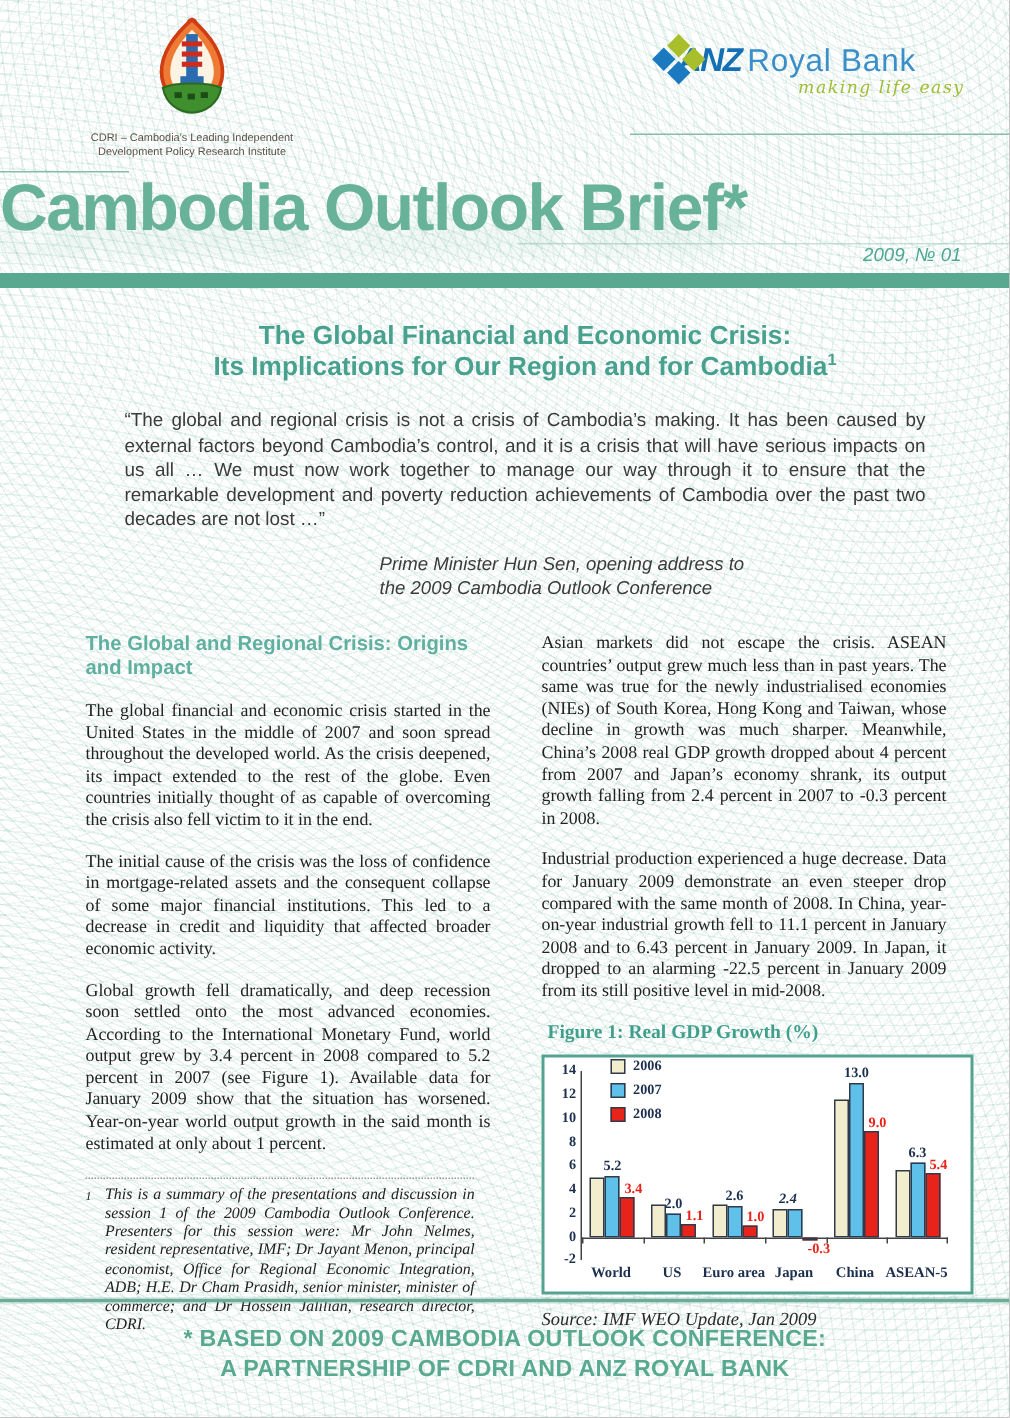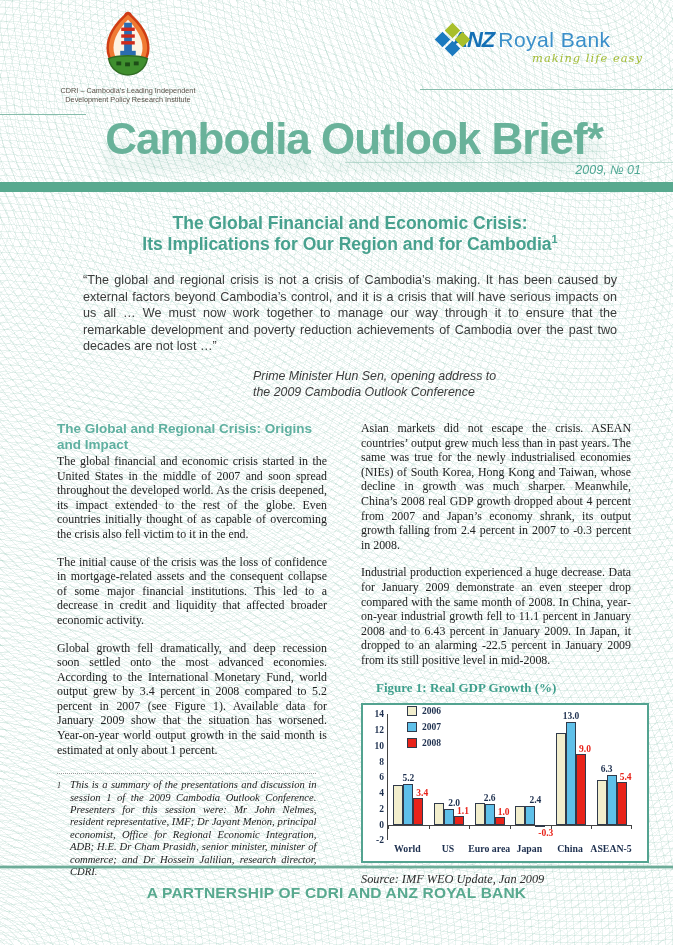--- a/index.html
+++ b/index.html
@@ -28,25 +28,24 @@
   .dia.blue{background:#1b7abf;}
   .dia.green{background:#a8bf2b;}
   .anz-wordmark{padding-left:24px;white-space:nowrap;}
   .anz-anz{font-family:"Liberation Sans",sans-serif;font-weight:bold;font-style:italic;font-size:22px;color:#1470b5;letter-spacing:-1px;}
   .anz-royal{font-family:"Liberation Sans",sans-serif;font-size:21px;color:#3a8fca;letter-spacing:.5px;}
   .anz-tagline{font-family:"DejaVu Serif",serif;font-style:italic;font-size:11.5px;color:#a2bc37;text-align:right;margin-top:-2px;letter-spacing:1px;}
   .rule-left{position:absolute;left:0;top:114px;width:86px;height:1px;background:#86bcab;}
   .rule-right{position:absolute;left:420px;right:0;top:89px;height:1px;background:#86bcab;}
   .rule-issue{position:absolute;left:345px;right:0;top:162px;height:1px;background:rgba(134,188,171,.45);}
   .brief-title{
-    position:absolute;left:0;right:10px;top:114px;text-align:center;
+    position:absolute;left:0;right:10px;top:114px;text-align:left;
     font-family:"Liberation Sans",sans-serif;font-weight:bold;font-size:44px;
     color:#69b29a;letter-spacing:-1px;
     text-shadow:0 18px 10px rgba(105,178,154,.18);
-    padding-left:45px;
   }
   .issue{position:absolute;right:32px;top:163px;font-family:"Liberation Sans",sans-serif;font-style:italic;font-size:12.5px;color:#4ea793;}
   .teal-band{position:absolute;left:0;right:0;top:182px;height:10px;background:#58a98f;}
 
   
   .content{position:absolute;left:57px;right:30px;top:203px;}
   .h1{
     text-align:center;font-family:"Liberation Sans",sans-serif;font-weight:bold;
     font-size:17.5px;line-height:21px;color:#47a18e;margin-top:10px;
   }
@@ -56,30 +55,30 @@
     font-size:12.6px;line-height:16.6px;text-align:justify;color:#3b3b3b;
   }
   .attribution{
     margin:13px 0 0 196px;font-family:"Liberation Sans",sans-serif;font-style:italic;
     font-size:12.4px;line-height:16px;color:#3b3b3b;
   }
   .columns{display:flex;gap:22px;margin-top:21px;}
   .col{flex:1;min-width:0;}
   .sec-head{
     font-family:"Liberation Sans",sans-serif;font-weight:bold;font-size:13.5px;
-    line-height:16.5px;color:#5fb0a0;
+    line-height:16.5px;color:#5fb0a0;margin-bottom:12px;
   }
   .col p{margin:0 12px 13px 0;font-size:11.9px;line-height:14.6px;text-align:justify;}
   .footnote{margin-top:16px;border-top:1px dotted #9a9a9a;padding-top:5px;width:92%;
     display:flex;font-style:italic;font-size:10.6px;line-height:12.4px;}
   .footnote .fn-marker{flex:0 0 13px;font-size:8px;padding-top:1px;}
   .footnote .fn-text{flex:1;text-align:justify;}
 
   
-  .fig-title{font-weight:bold;font-size:13px;color:#3f9f8c;margin:3px 0 7px 15px;}
+  .fig-title{font-weight:bold;font-size:13px;color:#3f9f8c;margin:3px 0 7px 4px;}
   .figure-box{
     box-sizing:border-box;width:288px;height:160px;border:2px solid #53a390;background:#fff;
     padding:9px 6px 0 4px;position:relative;
   }
   .chart-inner{display:flex;}
   .chart-yaxis{position:relative;width:20px;height:126px;}
   .ytick{position:absolute;right:3px;width:17px;text-align:right;font-weight:bold;font-size:9.5px;color:#1d2f4e;}
   .chart-plot{position:relative;width:244px;height:126px;border-left:1px solid #444;}
   .bar{position:absolute;box-sizing:border-box;border:1px solid #303a4a;}
   .zero-line{position:absolute;left:0;right:0;height:1px;background:#444;}
@@ -221,29 +220,29 @@
                 <div class="gtick" style="left: 243px; top: 110.25px;"></div>
                 <div class="bar" style="left: 5.33333px; top: 70.0875px; width: 10px; height: 40.1625px; background: rgb(242, 238, 205);"></div>
                 <div class="bar" style="left: 46px; top: 88.2px; width: 10px; height: 22.05px; background: rgb(242, 238, 205);"></div>
                 <div class="bar" style="left: 86.6667px; top: 88.2px; width: 10px; height: 22.05px; background: rgb(242, 238, 205);"></div>
                 <div class="bar" style="left: 127.333px; top: 91.35px; width: 10px; height: 18.9px; background: rgb(242, 238, 205);"></div>
                 <div class="bar" style="left: 168px; top: 18.9px; width: 10px; height: 91.35px; background: rgb(242, 238, 205);"></div>
                 <div class="bar" style="left: 208.667px; top: 65.3625px; width: 10px; height: 44.8875px; background: rgb(242, 238, 205);"></div>
                 <div class="bar" style="left: 15.3333px; top: 69.3px; width: 10px; height: 40.95px; background: rgb(95, 192, 233);"></div>
                 <div class="dlabel" style="color: rgb(29, 47, 78); left: 9.33333px; width: 22px; text-align: center; top: 58.3px;">5.2</div>
                 <div class="bar" style="left: 56px; top: 94.5px; width: 10px; height: 15.75px; background: rgb(95, 192, 233);"></div>
-                <div class="dlabel" style="color: rgb(29, 47, 78); left: 50px; width: 22px; text-align: right; top: 83.5px;">2.0</div>
+                <div class="dlabel" style="color: rgb(29, 47, 78); left: 50px; width: 22px; text-align: center; top: 83.5px;">2.0</div>
                 <div class="bar" style="left: 96.6667px; top: 89.775px; width: 10px; height: 20.475px; background: rgb(95, 192, 233);"></div>
                 <div class="dlabel" style="color: rgb(29, 47, 78); left: 90.6667px; width: 22px; text-align: center; top: 78.775px;">2.6</div>
                 <div class="bar" style="left: 137.333px; top: 91.35px; width: 10px; height: 18.9px; background: rgb(95, 192, 233);"></div>
-                <div class="dlabel" style="color: rgb(29, 47, 78); left: 131.333px; width: 22px; text-align: right; top: 80.35px;">2.4</div>
+                <div class="dlabel" style="color: rgb(29, 47, 78); left: 131.333px; width: 22px; text-align: left; top: 80.35px; font-style: italic;">2.4</div>
                 <div class="bar" style="left: 178px; top: 7.875px; width: 10px; height: 102.375px; background: rgb(95, 192, 233);"></div>
                 <div class="dlabel" style="color: rgb(29, 47, 78); left: 172px; width: 22px; text-align: center; top: -3.125px;">13.0</div>
                 <div class="bar" style="left: 218.667px; top: 60.6375px; width: 10px; height: 49.6125px; background: rgb(95, 192, 233);"></div>
-                <div class="dlabel" style="color: rgb(29, 47, 78); left: 212.667px; width: 22px; text-align: left; top: 49.6375px;">6.3</div>
+                <div class="dlabel" style="color: rgb(29, 47, 78); left: 212.667px; width: 22px; text-align: center; top: 49.6375px;">6.3</div>
                 <div class="bar" style="left: 25.3333px; top: 83.475px; width: 10px; height: 26.775px; background: rgb(232, 35, 26);"></div>
                 <div class="dlabel" style="color: rgb(232, 35, 26); left: 28.3333px; top: 73.475px;">3.4</div>
                 <div class="bar" style="left: 66px; top: 101.588px; width: 10px; height: 8.6625px; background: rgb(232, 35, 26);"></div>
                 <div class="dlabel" style="color: rgb(232, 35, 26); left: 69px; top: 91.5875px;">1.1</div>
                 <div class="bar" style="left: 106.667px; top: 102.375px; width: 10px; height: 7.875px; background: rgb(232, 35, 26);"></div>
                 <div class="dlabel" style="color: rgb(232, 35, 26); left: 109.667px; top: 92.375px;">1.0</div>
                 <div class="bar" style="left: 147.333px; top: 110.25px; width: 10px; height: 2.3625px; background: rgb(232, 35, 26);"></div>
                 <div class="dlabel" style="color: rgb(232, 35, 26); left: 150.333px; top: 113.612px;">-0.3</div>
                 <div class="bar" style="left: 188px; top: 39.375px; width: 10px; height: 70.875px; background: rgb(232, 35, 26);"></div>
                 <div class="dlabel" style="color: rgb(232, 35, 26); left: 191px; top: 29.375px;">9.0</div>
@@ -262,16 +261,17 @@
         </div>
 
         <div class="fig-source">Source: IMF WEO Update, Jan 2009</div>
       </div>
 
     </div>
   </div>
 
   <div class="footer-rule layer"></div>
   <div class="footer layer">
+    <div>* BASED ON 2009 CAMBODIA OUTLOOK CONFERENCE:</div>
     <div>A PARTNERSHIP OF CDRI AND ANZ ROYAL BANK</div>
   </div>
 
 </div>
 
 </body></html>

